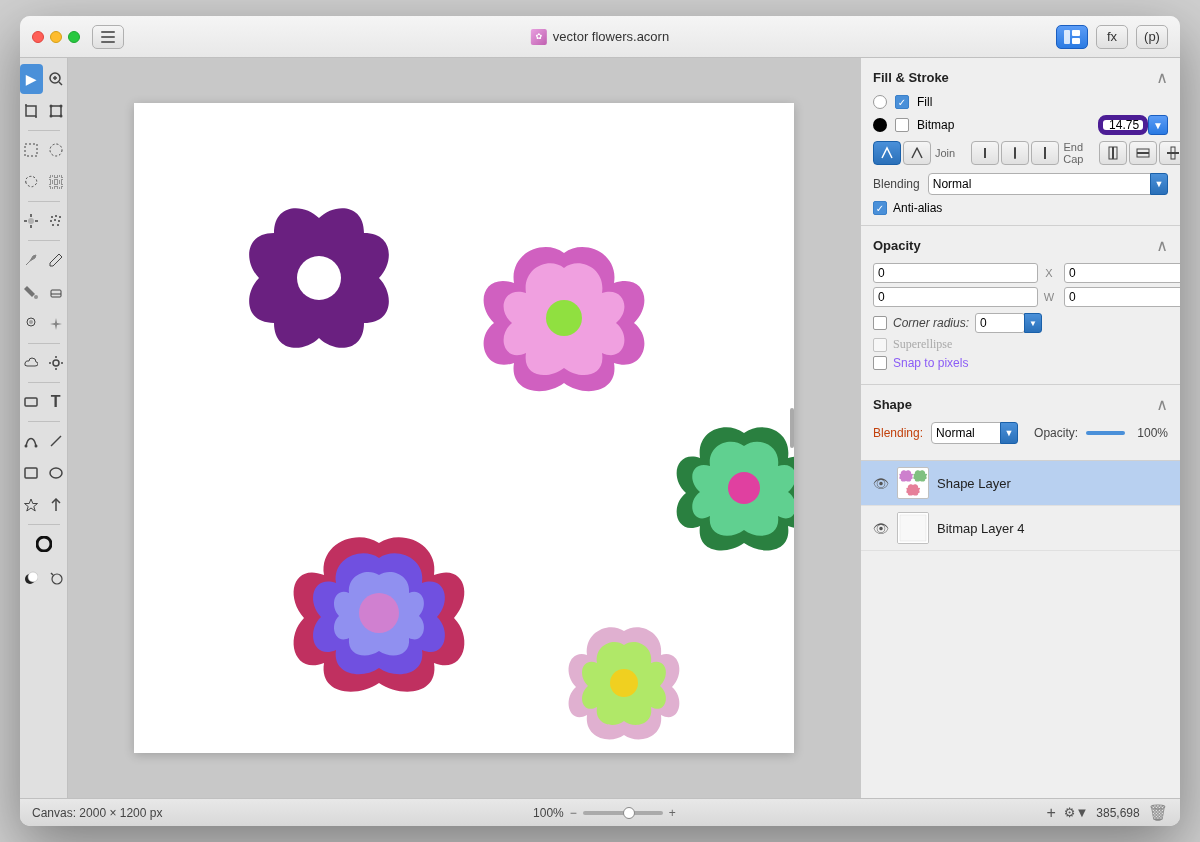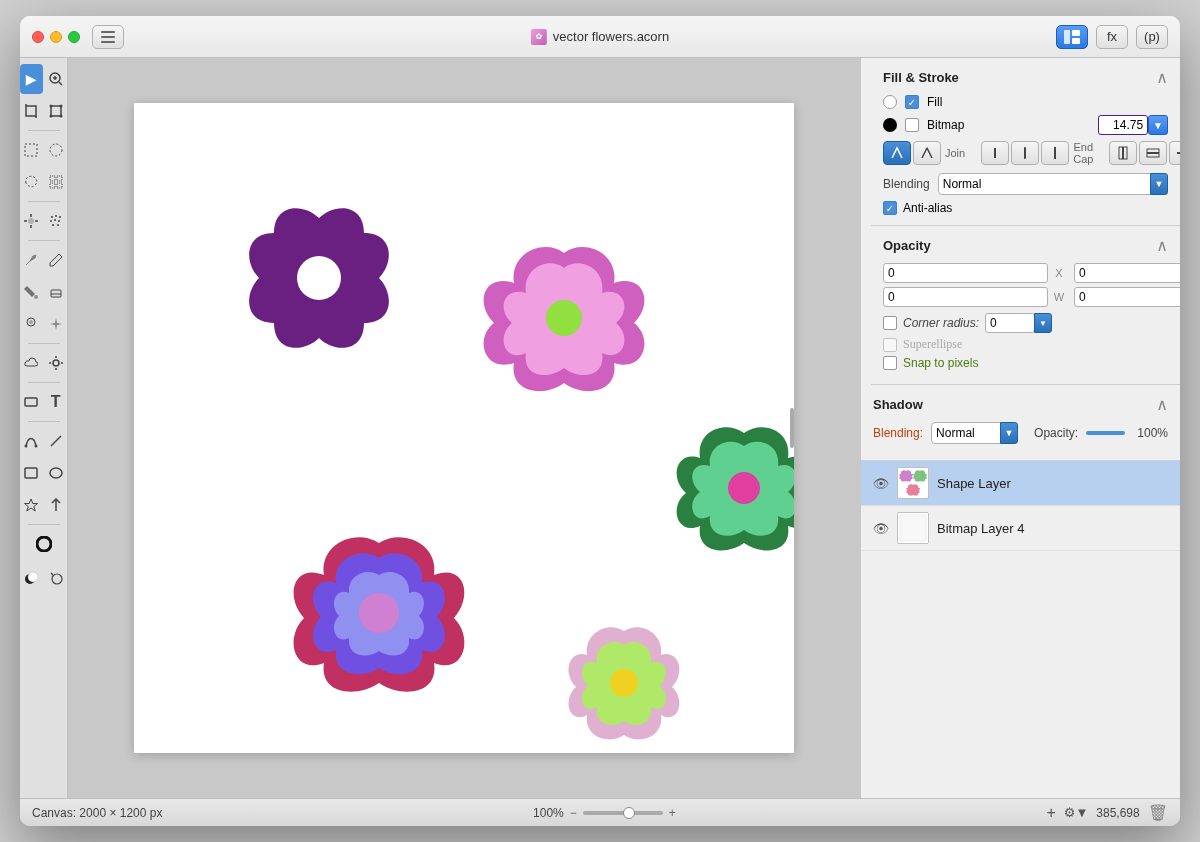--- a/index.html
+++ b/index.html
@@ -169,21 +169,20 @@
       background: #efefef;
       border-left: 1px solid #c8c8c8;
       display: flex;
       flex-direction: column;
       overflow-y: auto;
       flex-shrink: 0;
     }
     .panel-section {
       border-bottom: 1px solid #d0d0d0;
       padding: 10px 12px;
-      margin-left: 10px;
     }
     .panel-section-header {
       display: flex;
       align-items: center;
       justify-content: space-between;
       margin-bottom: 8px;
     }
     .panel-section-title {
       font-size: 13px;
       font-weight: 600;
@@ -234,22 +233,22 @@
     .color-swatch-black {
       width: 14px;
       height: 14px;
       background: black;
       border-radius: 50%;
       flex-shrink: 0;
     }
     .stroke-value-input {
       width: 50px;
       height: 20px;
-      border: 1px solid #4c1d95;
-      border-radius: 3px;
+      border: 5px solid #4c1d95;
+      border-radius: 8px;
       background: white;
       padding: 0 4px;
       font-size: 12px;
       text-align: right;
     }
     .dropdown-btn {
       height: 20px;
       background: linear-gradient(180deg, #5b9cf6 0%, #2a7ae2 100%);
       border-radius: 3px;
       border: 1px solid #1a5ec0;
@@ -962,27 +961,27 @@
           </div>
         </div>
 
         <div class="geo-check-row">
           <div class="checkbox" style="opacity:0.5;"></div>
           <span class="disabled-text">Superellipse</span>
         </div>
 
         <div class="geo-check-row">
           <div class="checkbox"></div>
-          <span style="color:#4d7c0f;">Snap to pixels</span>
+          <span style="color:#8b5cf6;">Snap to pixels</span>
         </div>
       </div>
 
       <div class="shadow-section">
         <div class="shadow-header">
-          <span class="panel-section-title">Shadow</span>
+          <span class="panel-section-title">Shape</span>
           <span class="collapse-btn">∧</span>
         </div>
         <div class="shadow-blending-row">
           <span style="color:#c2410c;">Blending:</span>
           <div class="normal-select-wrapper">
             <select class="normal-select">
               <option>Normal</option>
             </select>
             <div class="select-arrow-btn" style="border-radius:0 3px 3px 0;">▼</div>
           </div>

